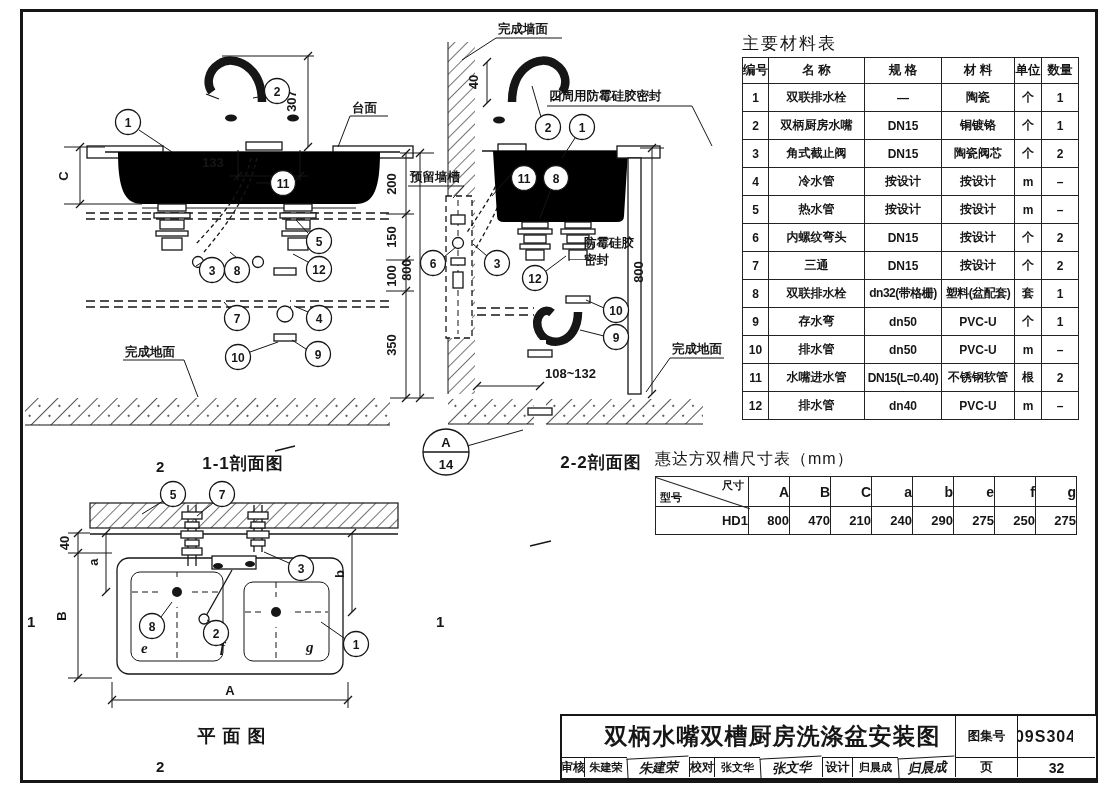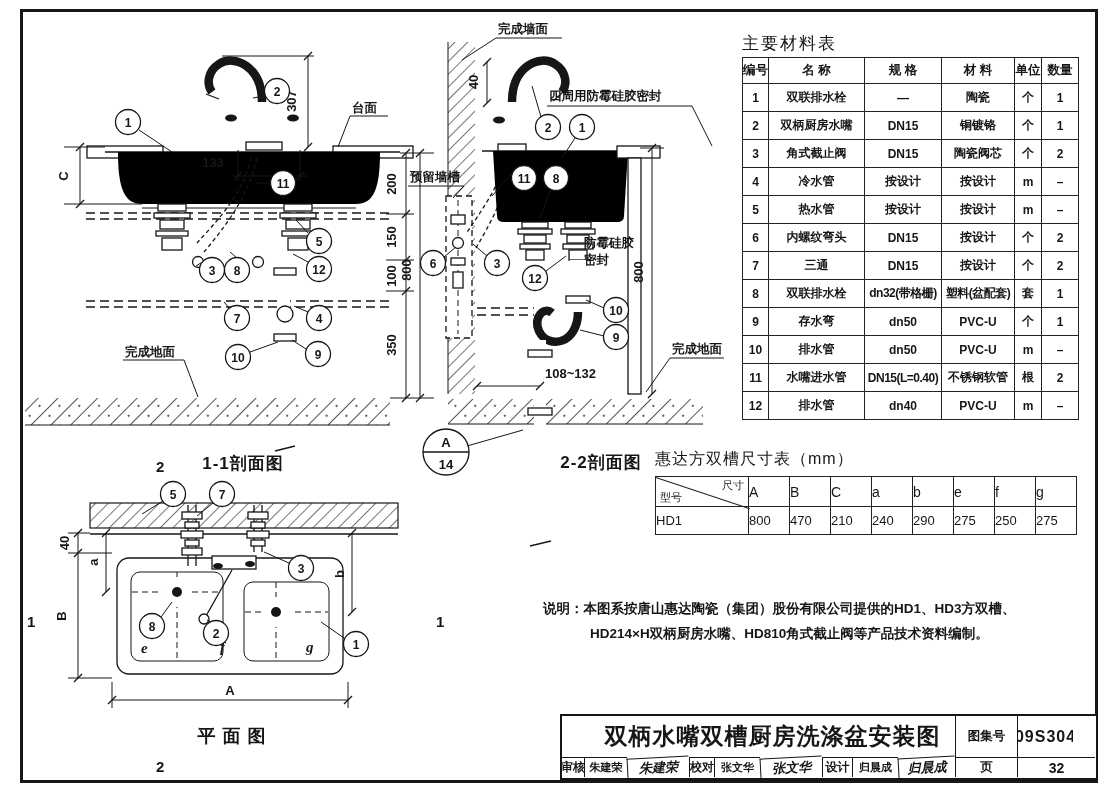--- a/index.html
+++ b/index.html
@@ -13,21 +13,21 @@
   .mat{position:absolute;left:742px;top:57px;}
   .mat th,.mat td{border:1.4px solid #222;font-size:12px;font-weight:700;text-align:center;
                   padding:0;overflow:hidden;white-space:nowrap;}
   .mat th{height:25px;font-size:12.5px;}
   .mat td{height:27px;}
   .small{font-size:9.5px;letter-spacing:-0.5px;}
   .tbl-title{position:absolute;text-align:left;font-weight:400;}
   .mat-title{left:742px;top:32px;width:335px;font-size:17px;letter-spacing:2px;}
   .dim-title{left:655px;top:449px;width:420px;font-size:16px;letter-spacing:1px;}
   .dimt{position:absolute;left:655px;top:476px;}
-  .dimt th,.dimt td{border:1.4px solid #222;font-size:13px;font-weight:400;text-align:left;padding:0;}
+  .dimt th,.dimt td{border:1.4px solid #222;font-size:13px;font-weight:700;text-align:right;padding:0;}
   .dimt th{height:29px;font-size:14px;}
   .dimt td{height:27px;}
   .corner{position:relative;}
   .diag{position:absolute;left:0;top:0;width:99px;height:0;border-top:1.4px solid #222;
         transform:rotate(18.4deg);transform-origin:0 0;}
   .corner .tr{position:absolute;right:4px;top:1px;font-size:11px;}
   .corner .bl{position:absolute;left:4px;bottom:1px;font-size:11px;}
 
   
   .notes{position:absolute;left:543px;top:597px;width:545px;font-size:13.5px;font-weight:700;line-height:1.85;}
@@ -820,22 +820,20 @@
       <td>240</td>
       <td>290</td>
       <td>275</td>
       <td>250</td>
       <td>275</td>
     </tr>
   </tbody>
 </table>
 
 <div class="notes">
-  <div><span>说明：</span><span>本图系按唐山惠达陶瓷（集团）股份有限公司提供的HD1、HD3方双槽、</span></div>
-  <div class="l2"><span>HD214×H双柄厨房水嘴、HD810角式截止阀等产品技术资料编制。</span></div>
 </div>
 
 <div class="tb">
   <div class="cell r1 nb tb-title" style="left:0;width:393px;padding-left:28px;">双柄水嘴双槽厨房洗涤盆安装图</div>
   <div class="cell r1 tb-lab" style="left:393px;width:62px;text-align:center;">图集号</div>
   <div class="cell r1 tb-val" style="left:455px;width:56px;">09S304</div>
 
   <div class="cell r2 nb tb-sm" style="left:0;width:22px;">审核</div>
   <div class="cell r2 tb-nm" style="left:22px;width:43px;">朱建荣</div>
   <div class="cell r2 tb-sig" style="left:65px;width:62px;">朱建荣</div>

